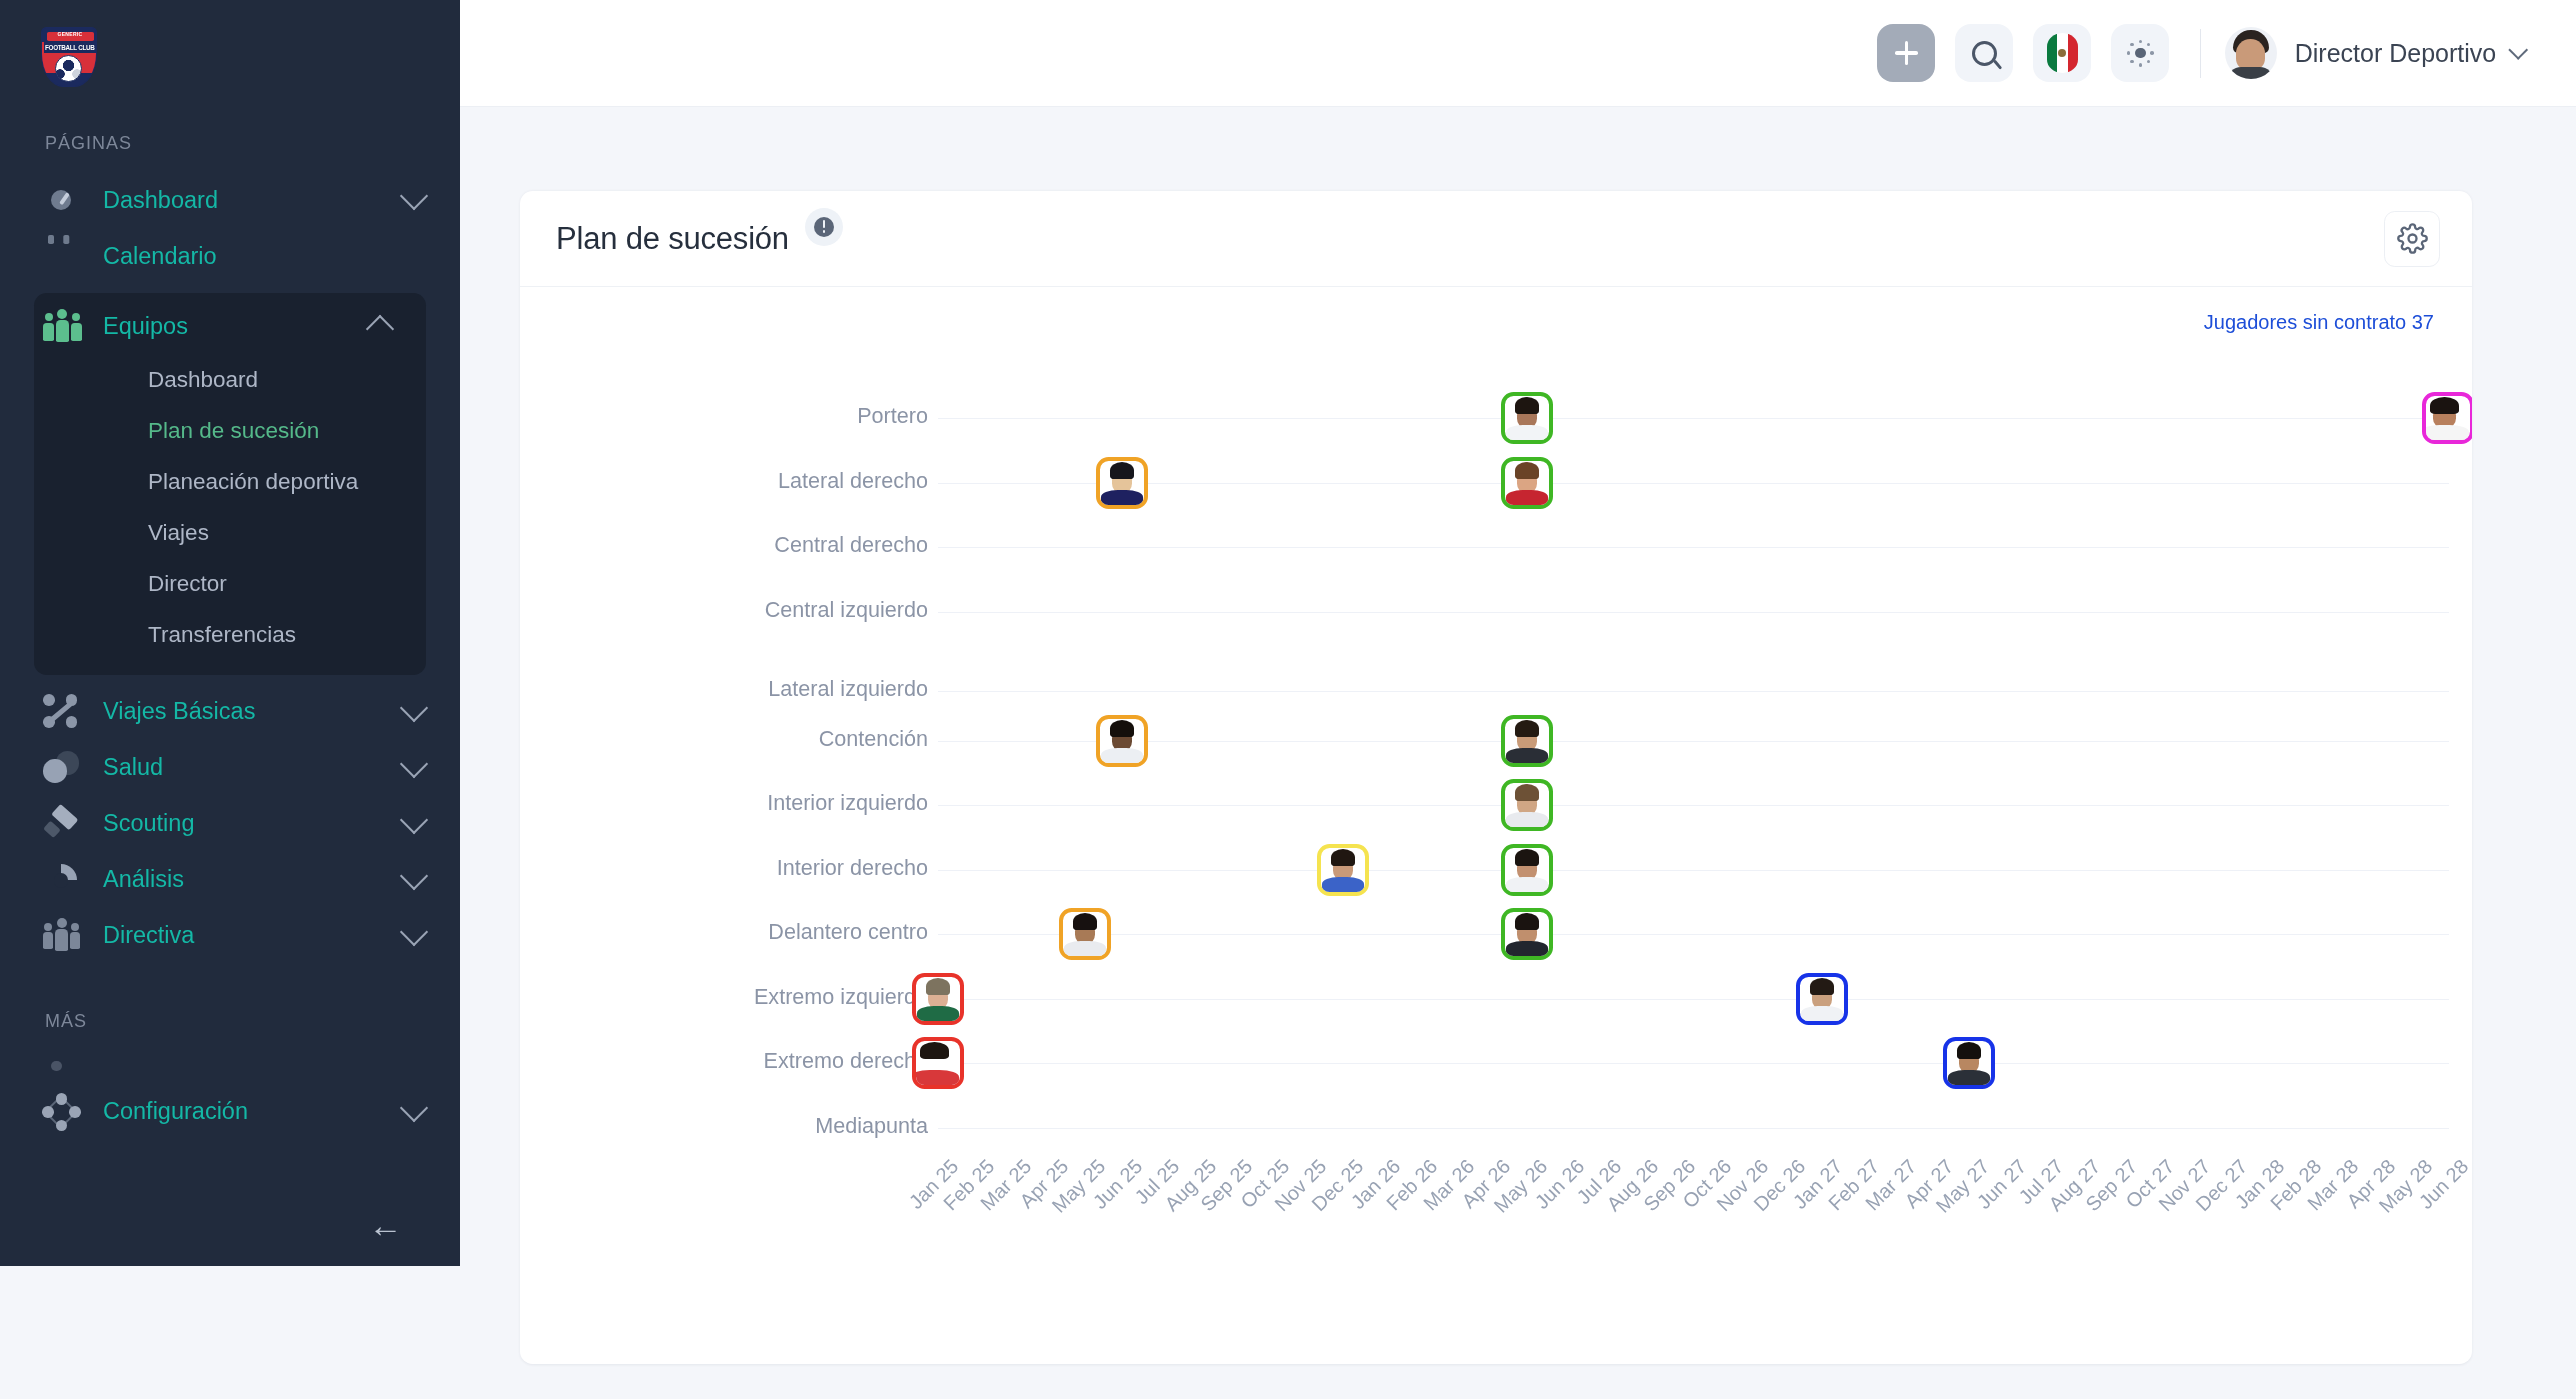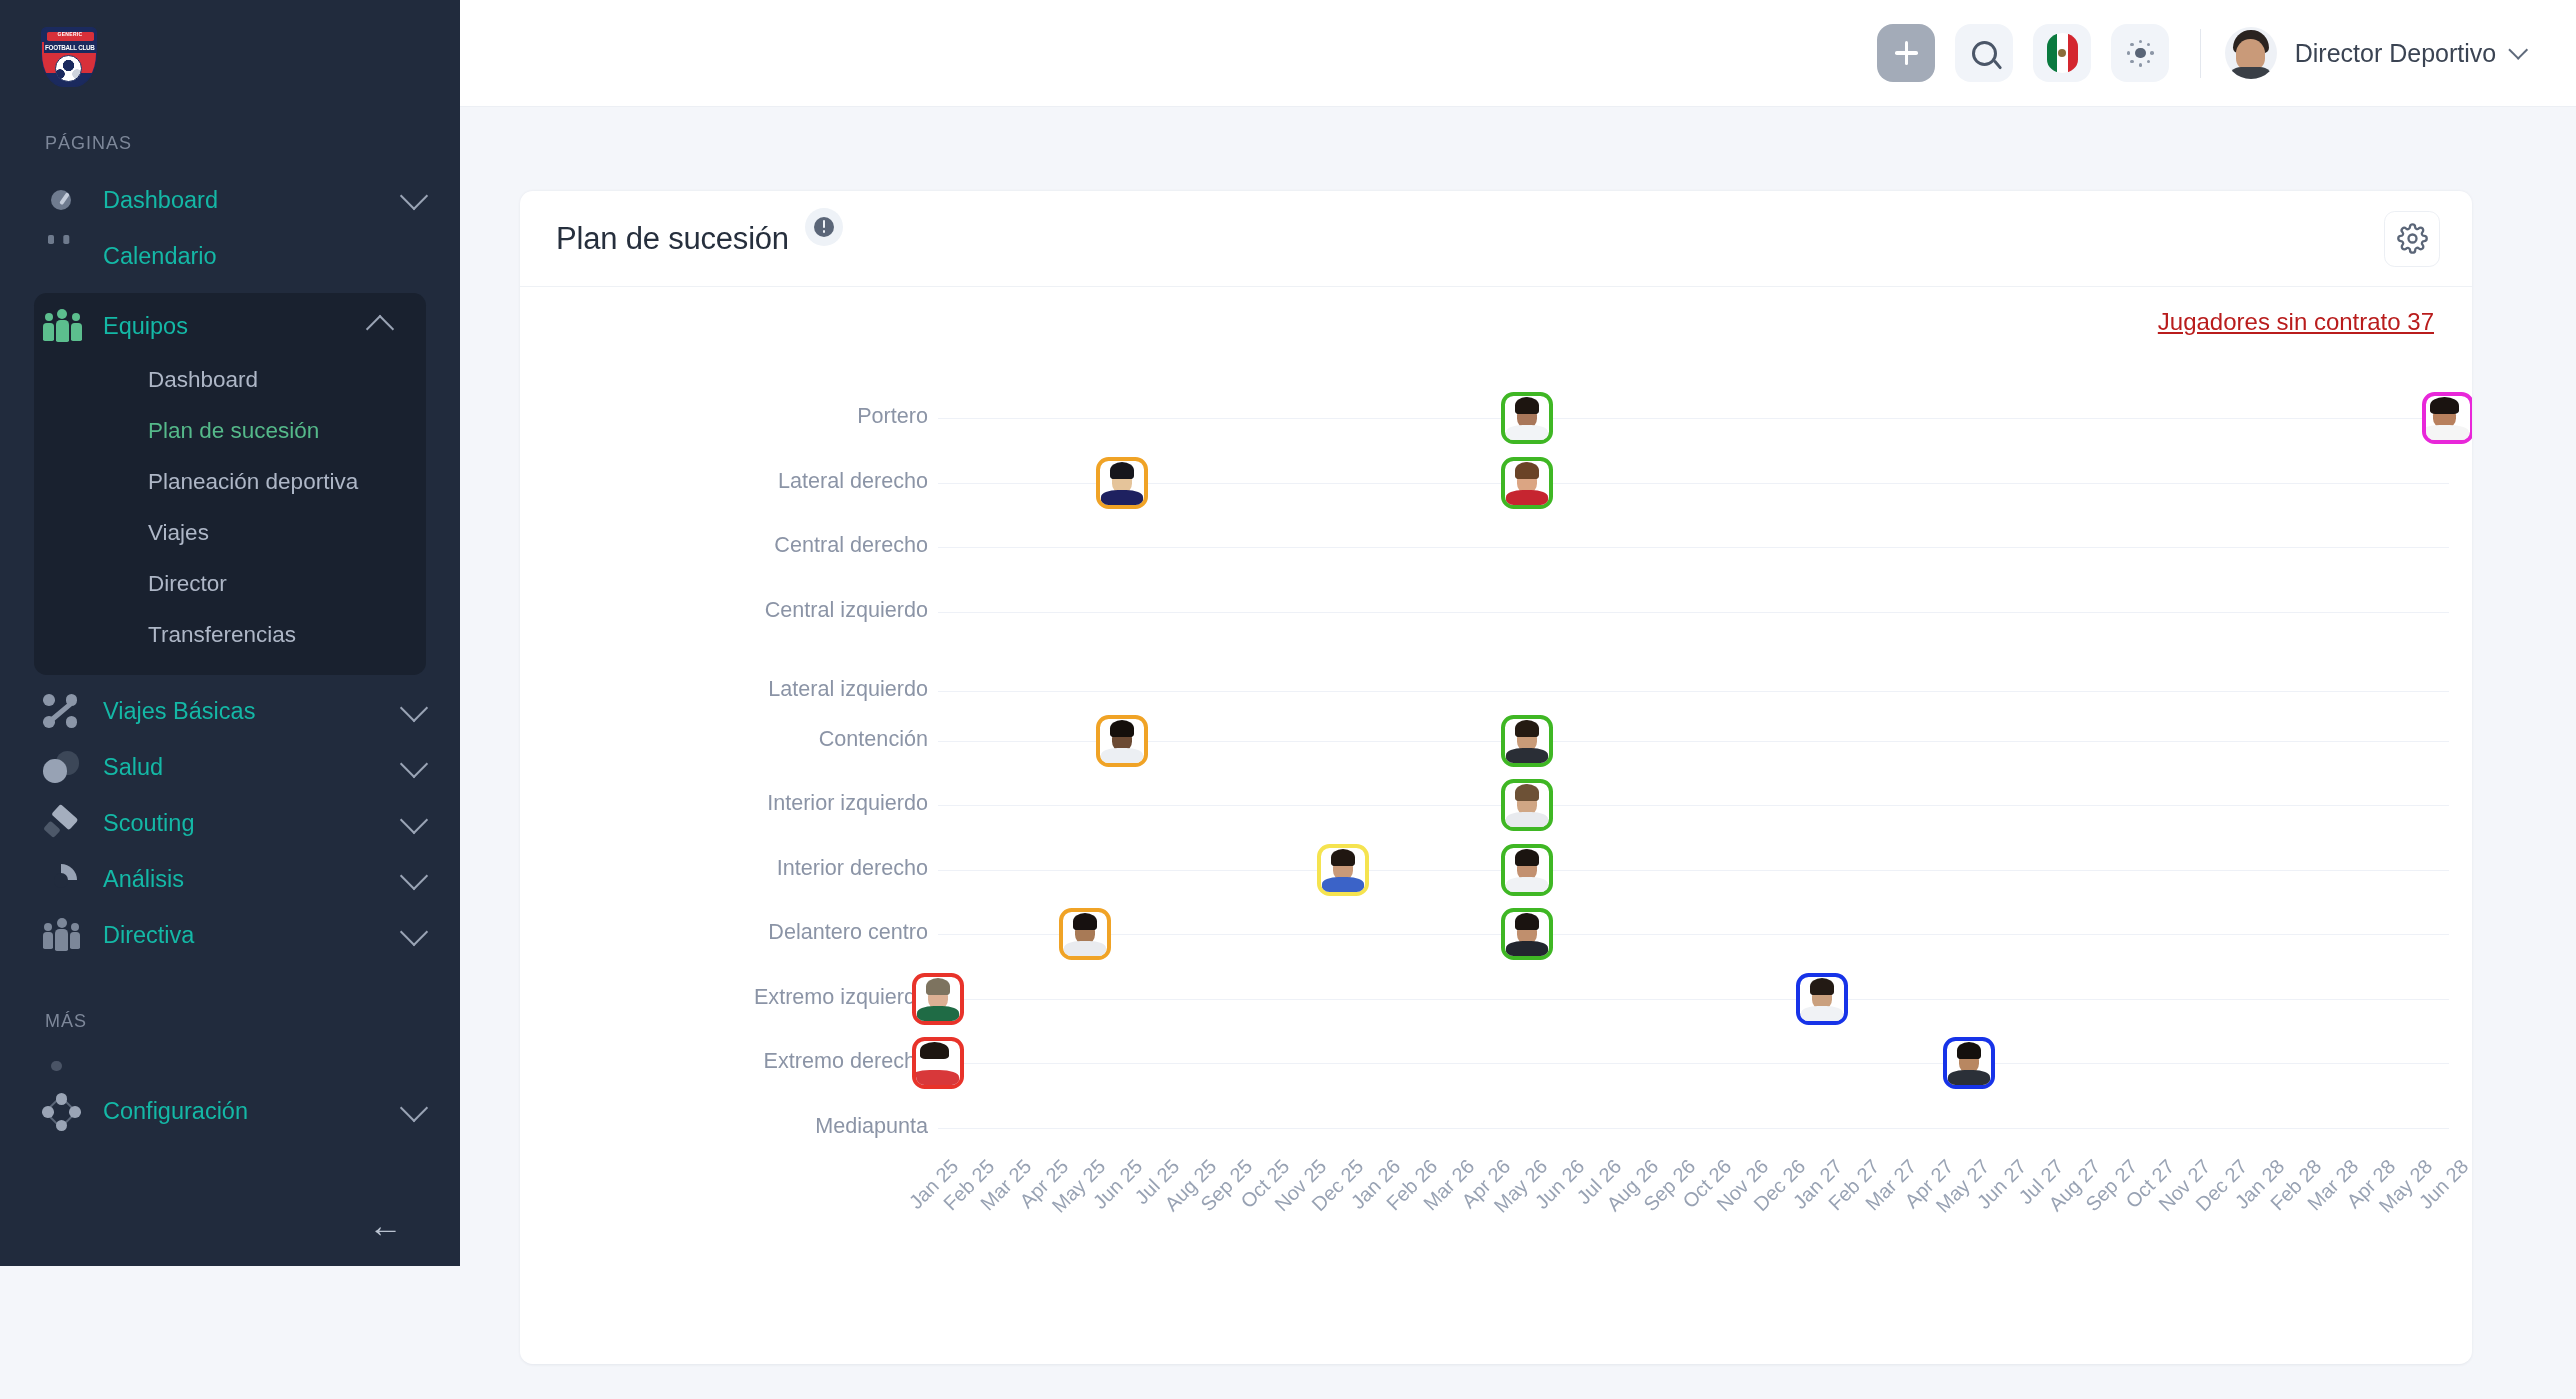--- a/index.html
+++ b/index.html
@@ -211,21 +211,21 @@
   }
   .info-badge .pill:before{content:"";position:absolute;left:8.6px;top:3.6px;width:2.7px;height:8px;background:#eef2f7;border-radius:0.9px;}
   .info-badge .pill:after{content:"";position:absolute;left:8.6px;top:13.5px;width:2.7px;height:2.7px;background:#eef2f7;border-radius:50%;}
   .gear-btn {
     margin-left: auto; width: 56px; height: 56px; border-radius: 10.8px;
     border: 0.9px solid #eceff4; display:flex;align-items:center;justify-content:center;cursor:pointer;
   }
   .gear-svg { width: 31px; height: 31px; }
 
   .subhead { height: 70px; display:flex; align-items:center; justify-content:flex-end; padding-right: 38px; }
-  .subhead .txt { font-size: 24px; color: #b91c1c; text-decoration: underline; }
+  .subhead .txt { font-size: 20px; color: #1d4ed8; }
 
   
   .chart { position: relative; width: 1952px; height: 992px; }
   .plot {
     position: absolute; left: 0; top: 0; width: 1952px; height: 794px;
   }
   .row {
     position: absolute; left: 0; width: 1952px; height: 0.9px;
   }
   .row .gl { position:absolute; left: 418px; right: 23.5px; top:0; height:0.9px; background:#eef1f7; }

